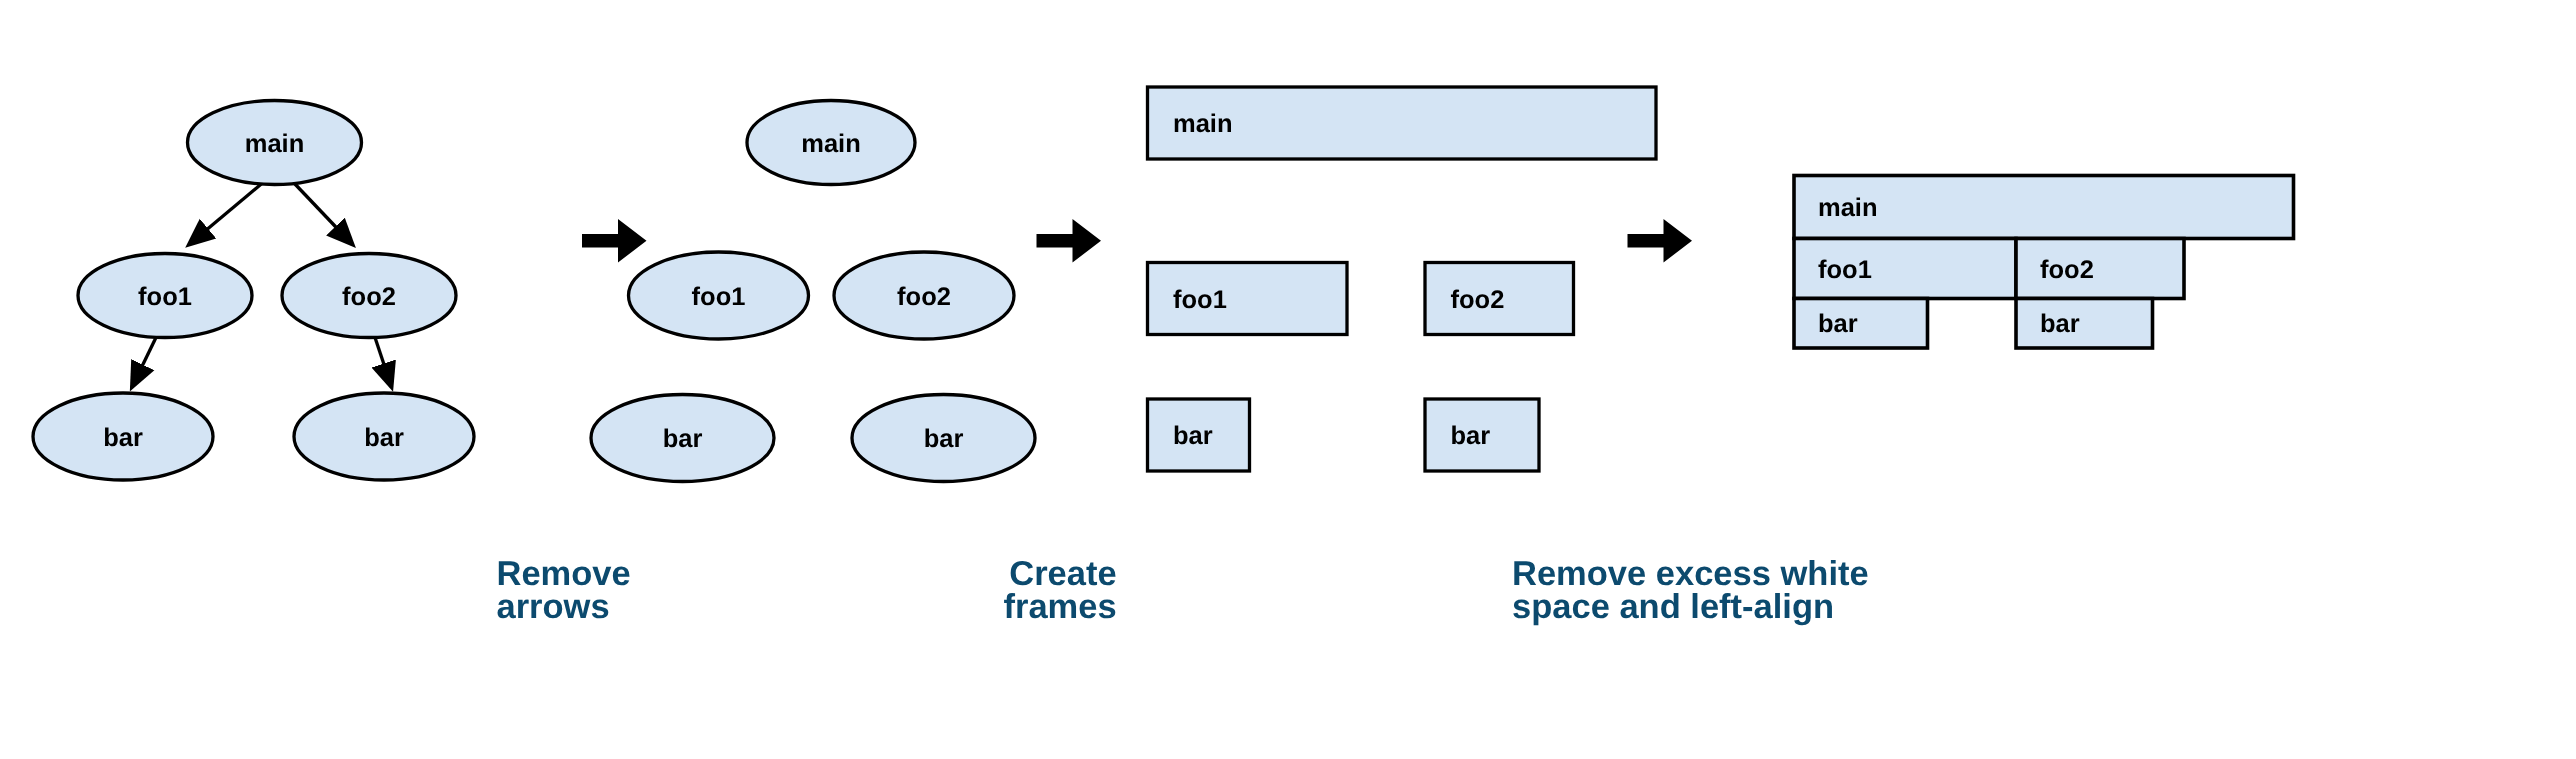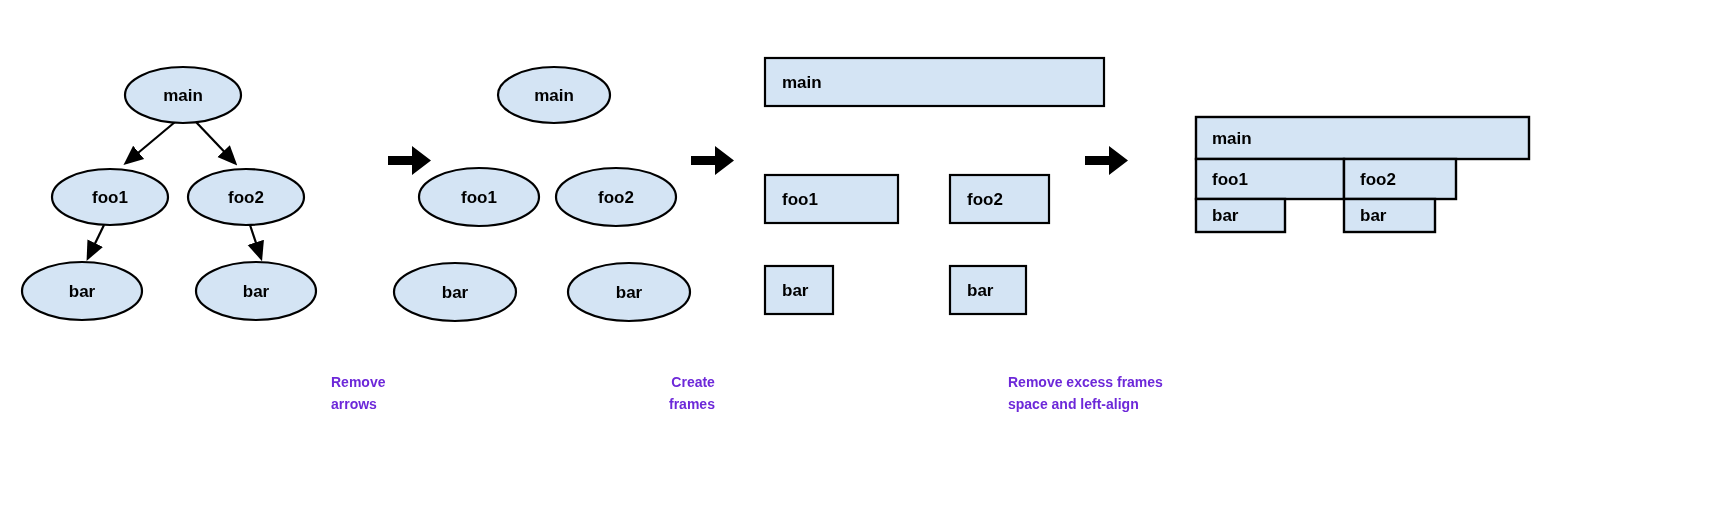--- a/index.html
+++ b/index.html
@@ -10,21 +10,21 @@
   }
   .stage{position:absolute;top:0;left:0;width:1717px;height:506px;font-weight:bold;}
   svg{position:absolute;top:0;left:0;}
   .node-label{
     font-family:"Liberation Sans", sans-serif;
     font-size:17px;fill:#000000;
   }
   .caption{
     position:absolute;
     font-family:"Liberation Sans", sans-serif;
-    font-size:14px;line-height:22px;color:#6d28d9;
+    font-size:23px;line-height:22px;color:#0c4a6e;
     white-space:pre-line;
   }
   .cap1{left:331px;top:371px;}
   .cap2{left:669px;top:371px;text-align:right;}
   .cap3{left:1008px;top:371px;}
 </style>
 </head>
 <body>
 
 <div class="stage">
@@ -150,16 +150,16 @@
         <text class="node-label" x="1360" y="221">bar</text>
       </g>
     </g>
   </g>
 </svg>
 
 <div class="caption cap1" style="white-space: pre-line;">Remove
 arrows</div>
 <div class="caption cap2" style="white-space: pre-line;">Create
 frames</div>
-<div class="caption cap3" style="white-space: pre-line;">Remove excess frames
+<div class="caption cap3" style="white-space: pre-line;">Remove excess white
 space and left-align</div>
 
 </div>
 
 </body></html>

